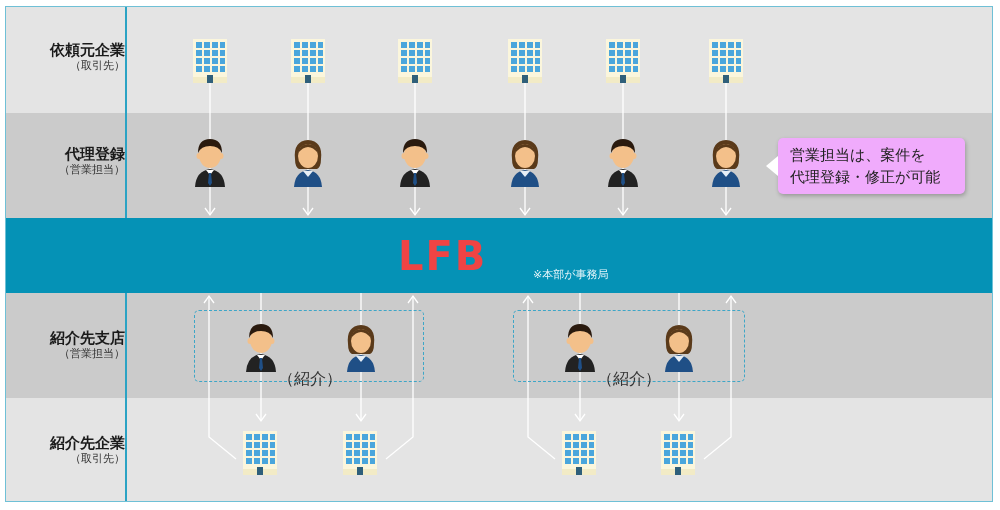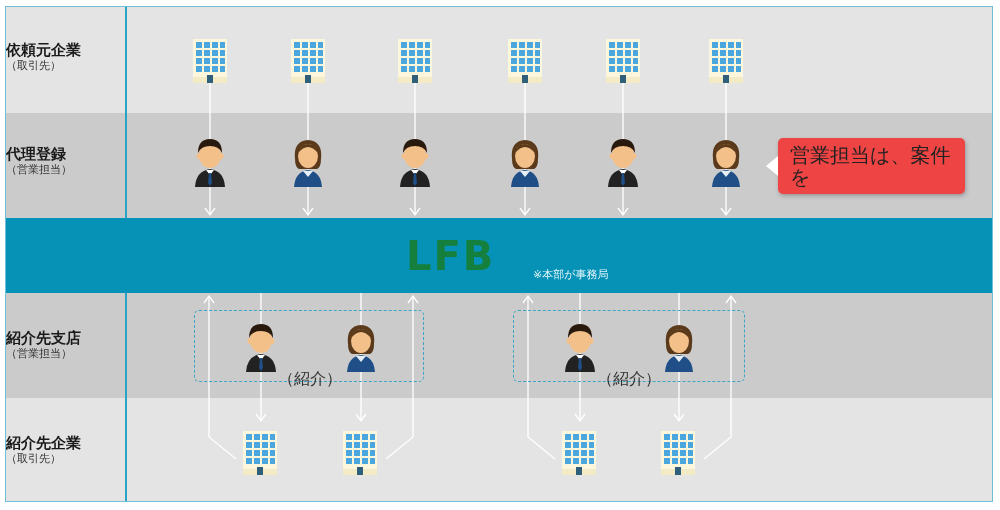--- a/index.html
+++ b/index.html
@@ -3,29 +3,29 @@
 <meta charset="utf-8">
 <style>
   html,body{margin:0;padding:0;background:#ffffff;}
   body{width:1000px;height:510px;position:relative;overflow:hidden;font-family:"DejaVu Sans","Liberation Sans",sans-serif;}
   .frame{position:absolute;left:5px;top:6px;width:988px;height:496px;border:1px solid #6fc0d6;box-sizing:border-box;overflow:hidden;}
   .row{position:absolute;left:0;width:100%;}
   .row.light{background:#e4e4e4;}
   .row.dark{background:#cbcbcb;}
   .band{position:absolute;left:0;width:100%;background:#0592b6;}
   .divider{position:absolute;left:119px;width:2px;background:#2ba3c4;}
-  .label{position:absolute;left:0;width:119px;text-align:left;color:#1a1a1a;}
+  .label{position:absolute;left:0;width:119px;text-align:right;color:#1a1a1a;}
   .label .main{font-size:15px;font-weight:bold;line-height:18px;display:block;}
   .label .sub{font-size:11px;line-height:14px;display:block;color:#333;}
   .layer{position:absolute;left:0;top:0;width:988px;height:496px;pointer-events:none;}
   .building{position:absolute;width:34px;height:44px;}
   .person{position:absolute;width:34px;height:52px;}
-  .logo{position:absolute;left:400px;top:225px;color:#15803d;font-family:"DejaVu Sans",sans-serif;font-size:40px;font-weight:bold;letter-spacing:2px;line-height:48px;}
+  .logo{position:absolute;left:392px;top:225px;color:#ef4444;font-family:"DejaVu Sans",sans-serif;font-size:40px;font-weight:bold;letter-spacing:2px;line-height:48px;}
   .logo-note{position:absolute;left:527px;top:260px;color:#e6f6fb;font-size:11px;}
-  .bubble{position:absolute;background:#ef4444;border-radius:5px;box-shadow:1px 2px 4px rgba(0,0,0,0.25);color:#222;font-size:20px;line-height:22px;padding:6px 12px;}
+  .bubble{position:absolute;background:#f0abfc;border-radius:5px;box-shadow:1px 2px 4px rgba(0,0,0,0.25);color:#222;font-size:15px;line-height:22px;padding:6px 12px;}
   .bubble:before{content:"";position:absolute;left:-12px;top:50%;margin-top:-10px;border-style:solid;border-width:10px 12px 10px 0;border-color:transparent #fff transparent transparent;}
   .intro-group{position:absolute;border:1.5px dashed #3da6c7;border-radius:5px;}
   .intro-text{position:absolute;font-size:16px;color:#333;margin-top:32px;}
 </style>
 </head>
 <body>
 
 <svg width="0" height="0" style="position:absolute">
   <defs>
     <symbol id="bld" viewBox="0 0 34 44">
@@ -166,20 +166,21 @@
     </svg>
   <svg class="person" style="left:600px;top:128px;">
       <use href="#male"></use>
     </svg>
   <svg class="person" style="left:703px;top:128px;">
       <use href="#female"></use>
     </svg>
 
   <div class="bubble" style="left:772px;top:131px;width:163px;">
     <div>営業担当は、案件を</div>
+    <div>代理登録・修正が可能</div>
   </div>
 
   <div class="logo">LFB</div>
   <div class="logo-note">※本部が事務局</div>
 
   <div class="intro-group" style="left:188px;top:303px;width:228px;height:70px;"></div>
   <div class="intro-group" style="left:507px;top:303px;width:230px;height:70px;"></div>
 
   <svg class="person" style="left:238px;top:313px;">
       <use href="#male"></use>

